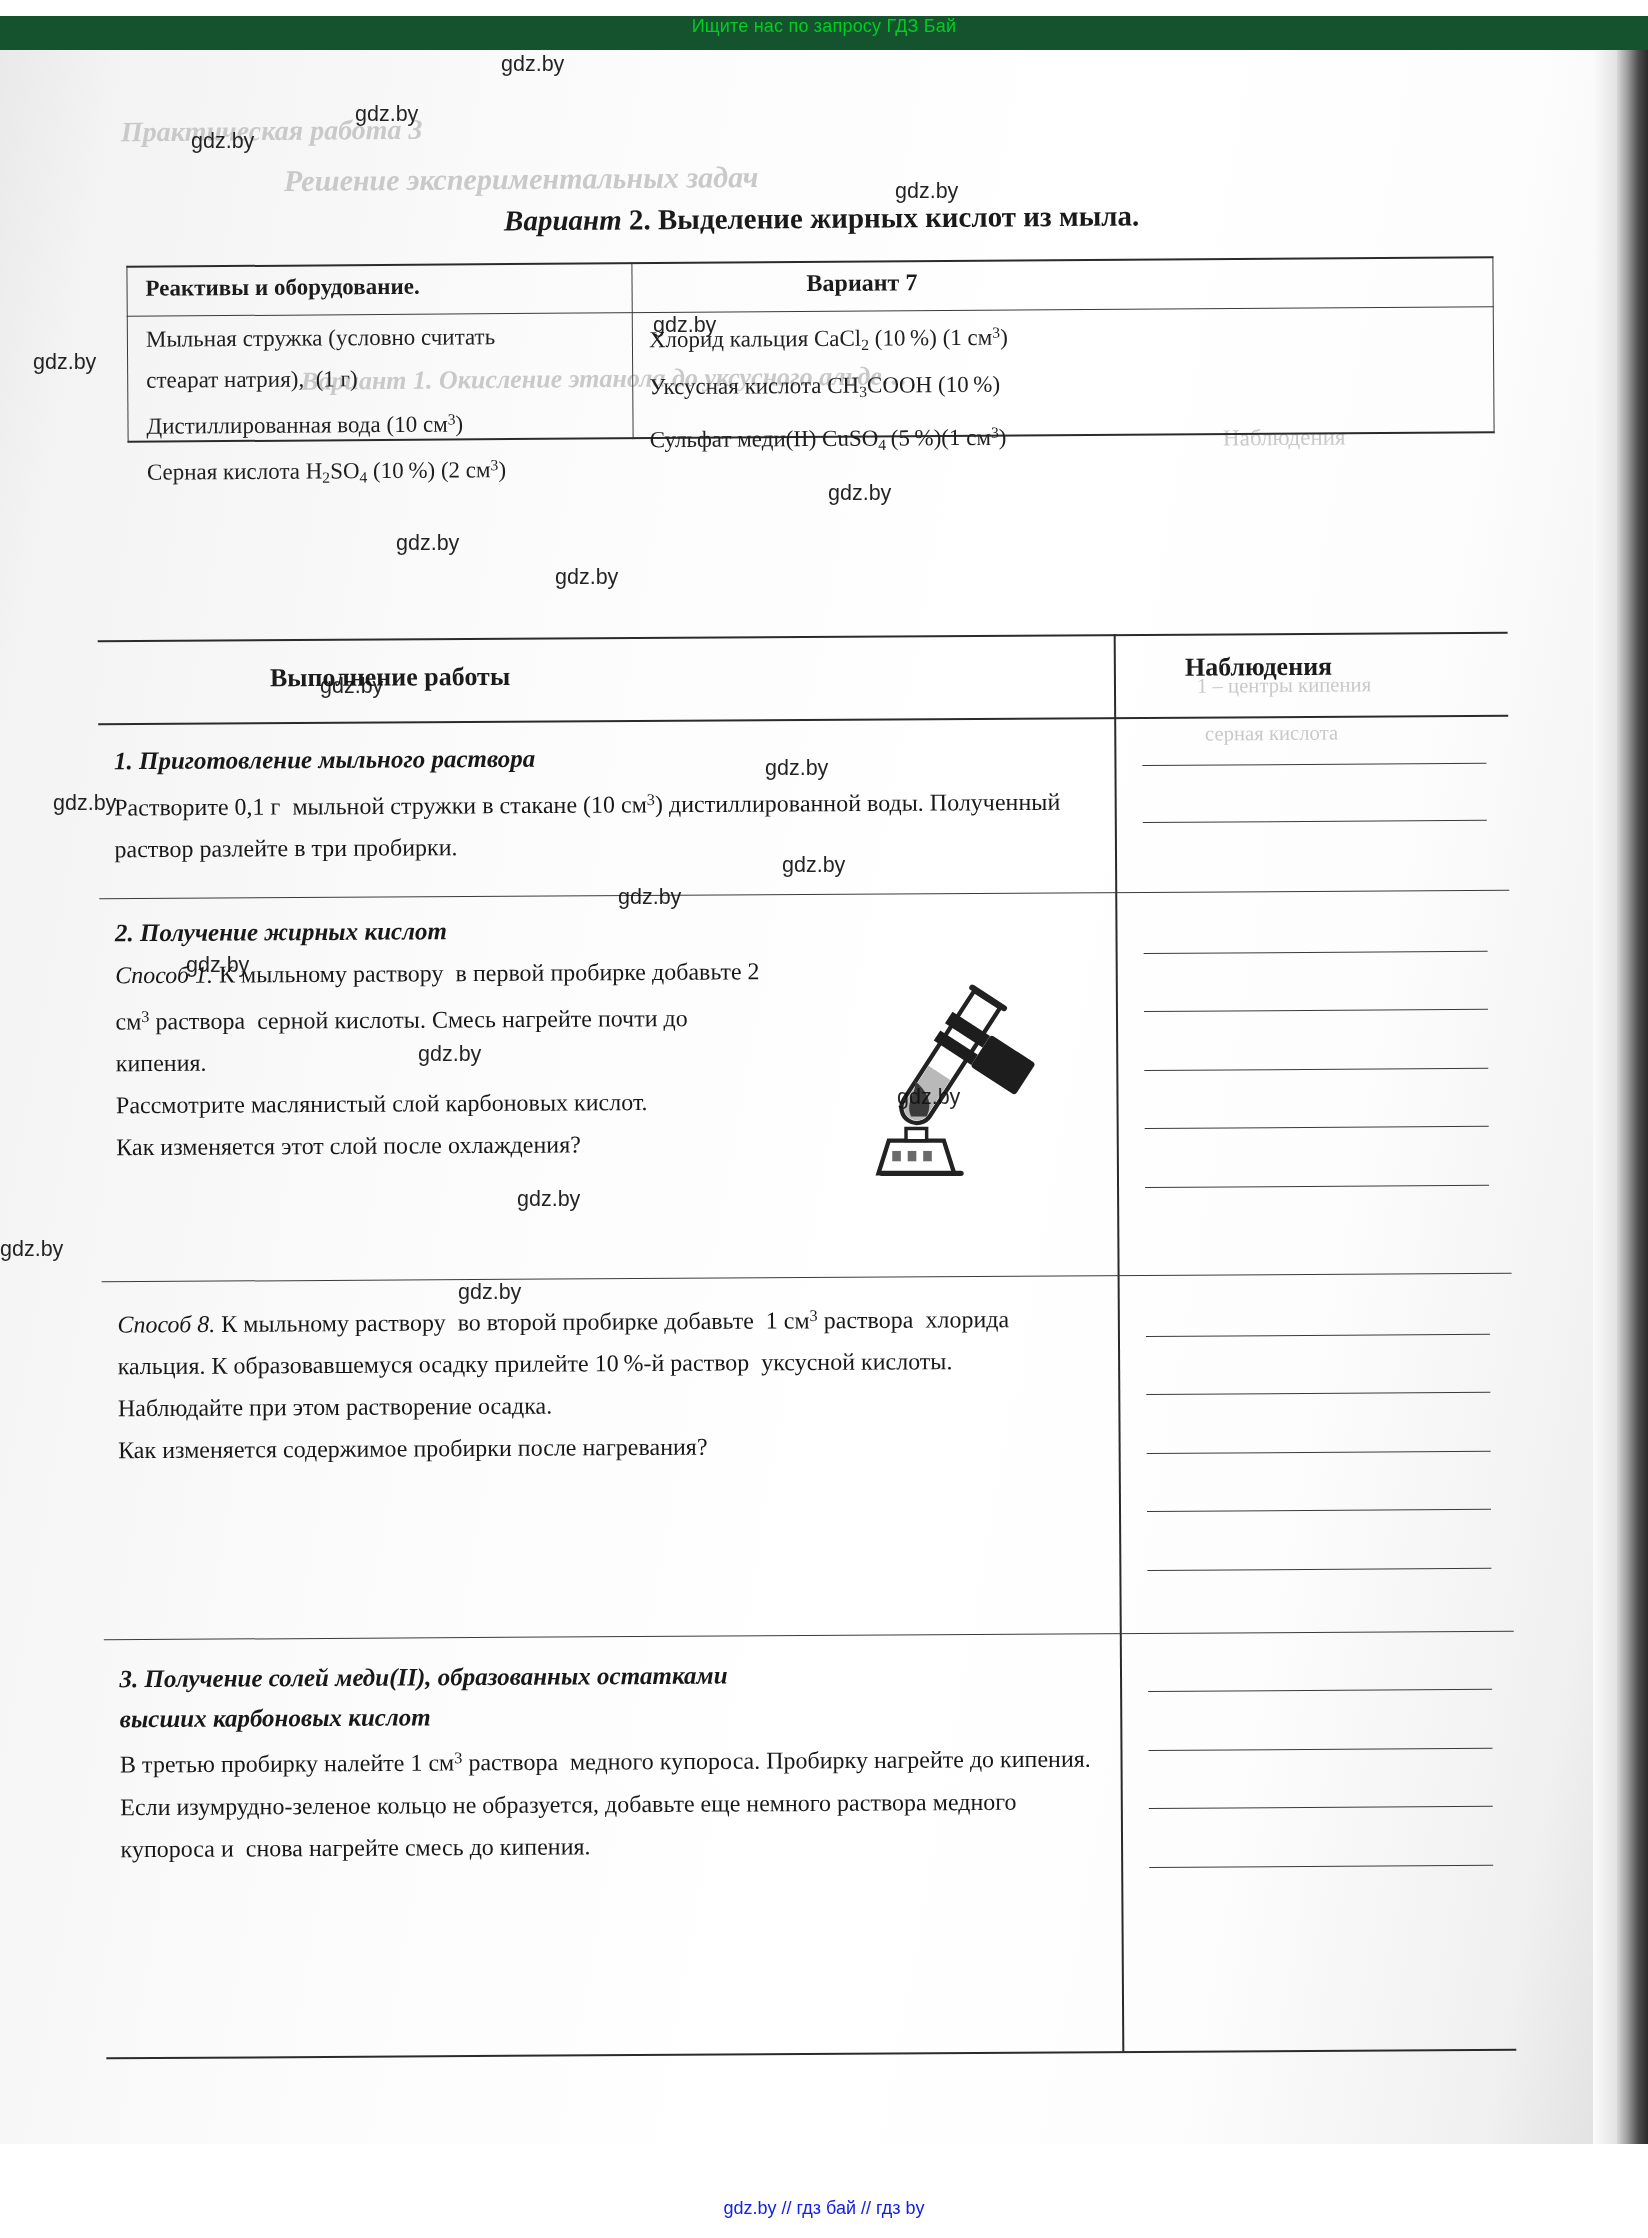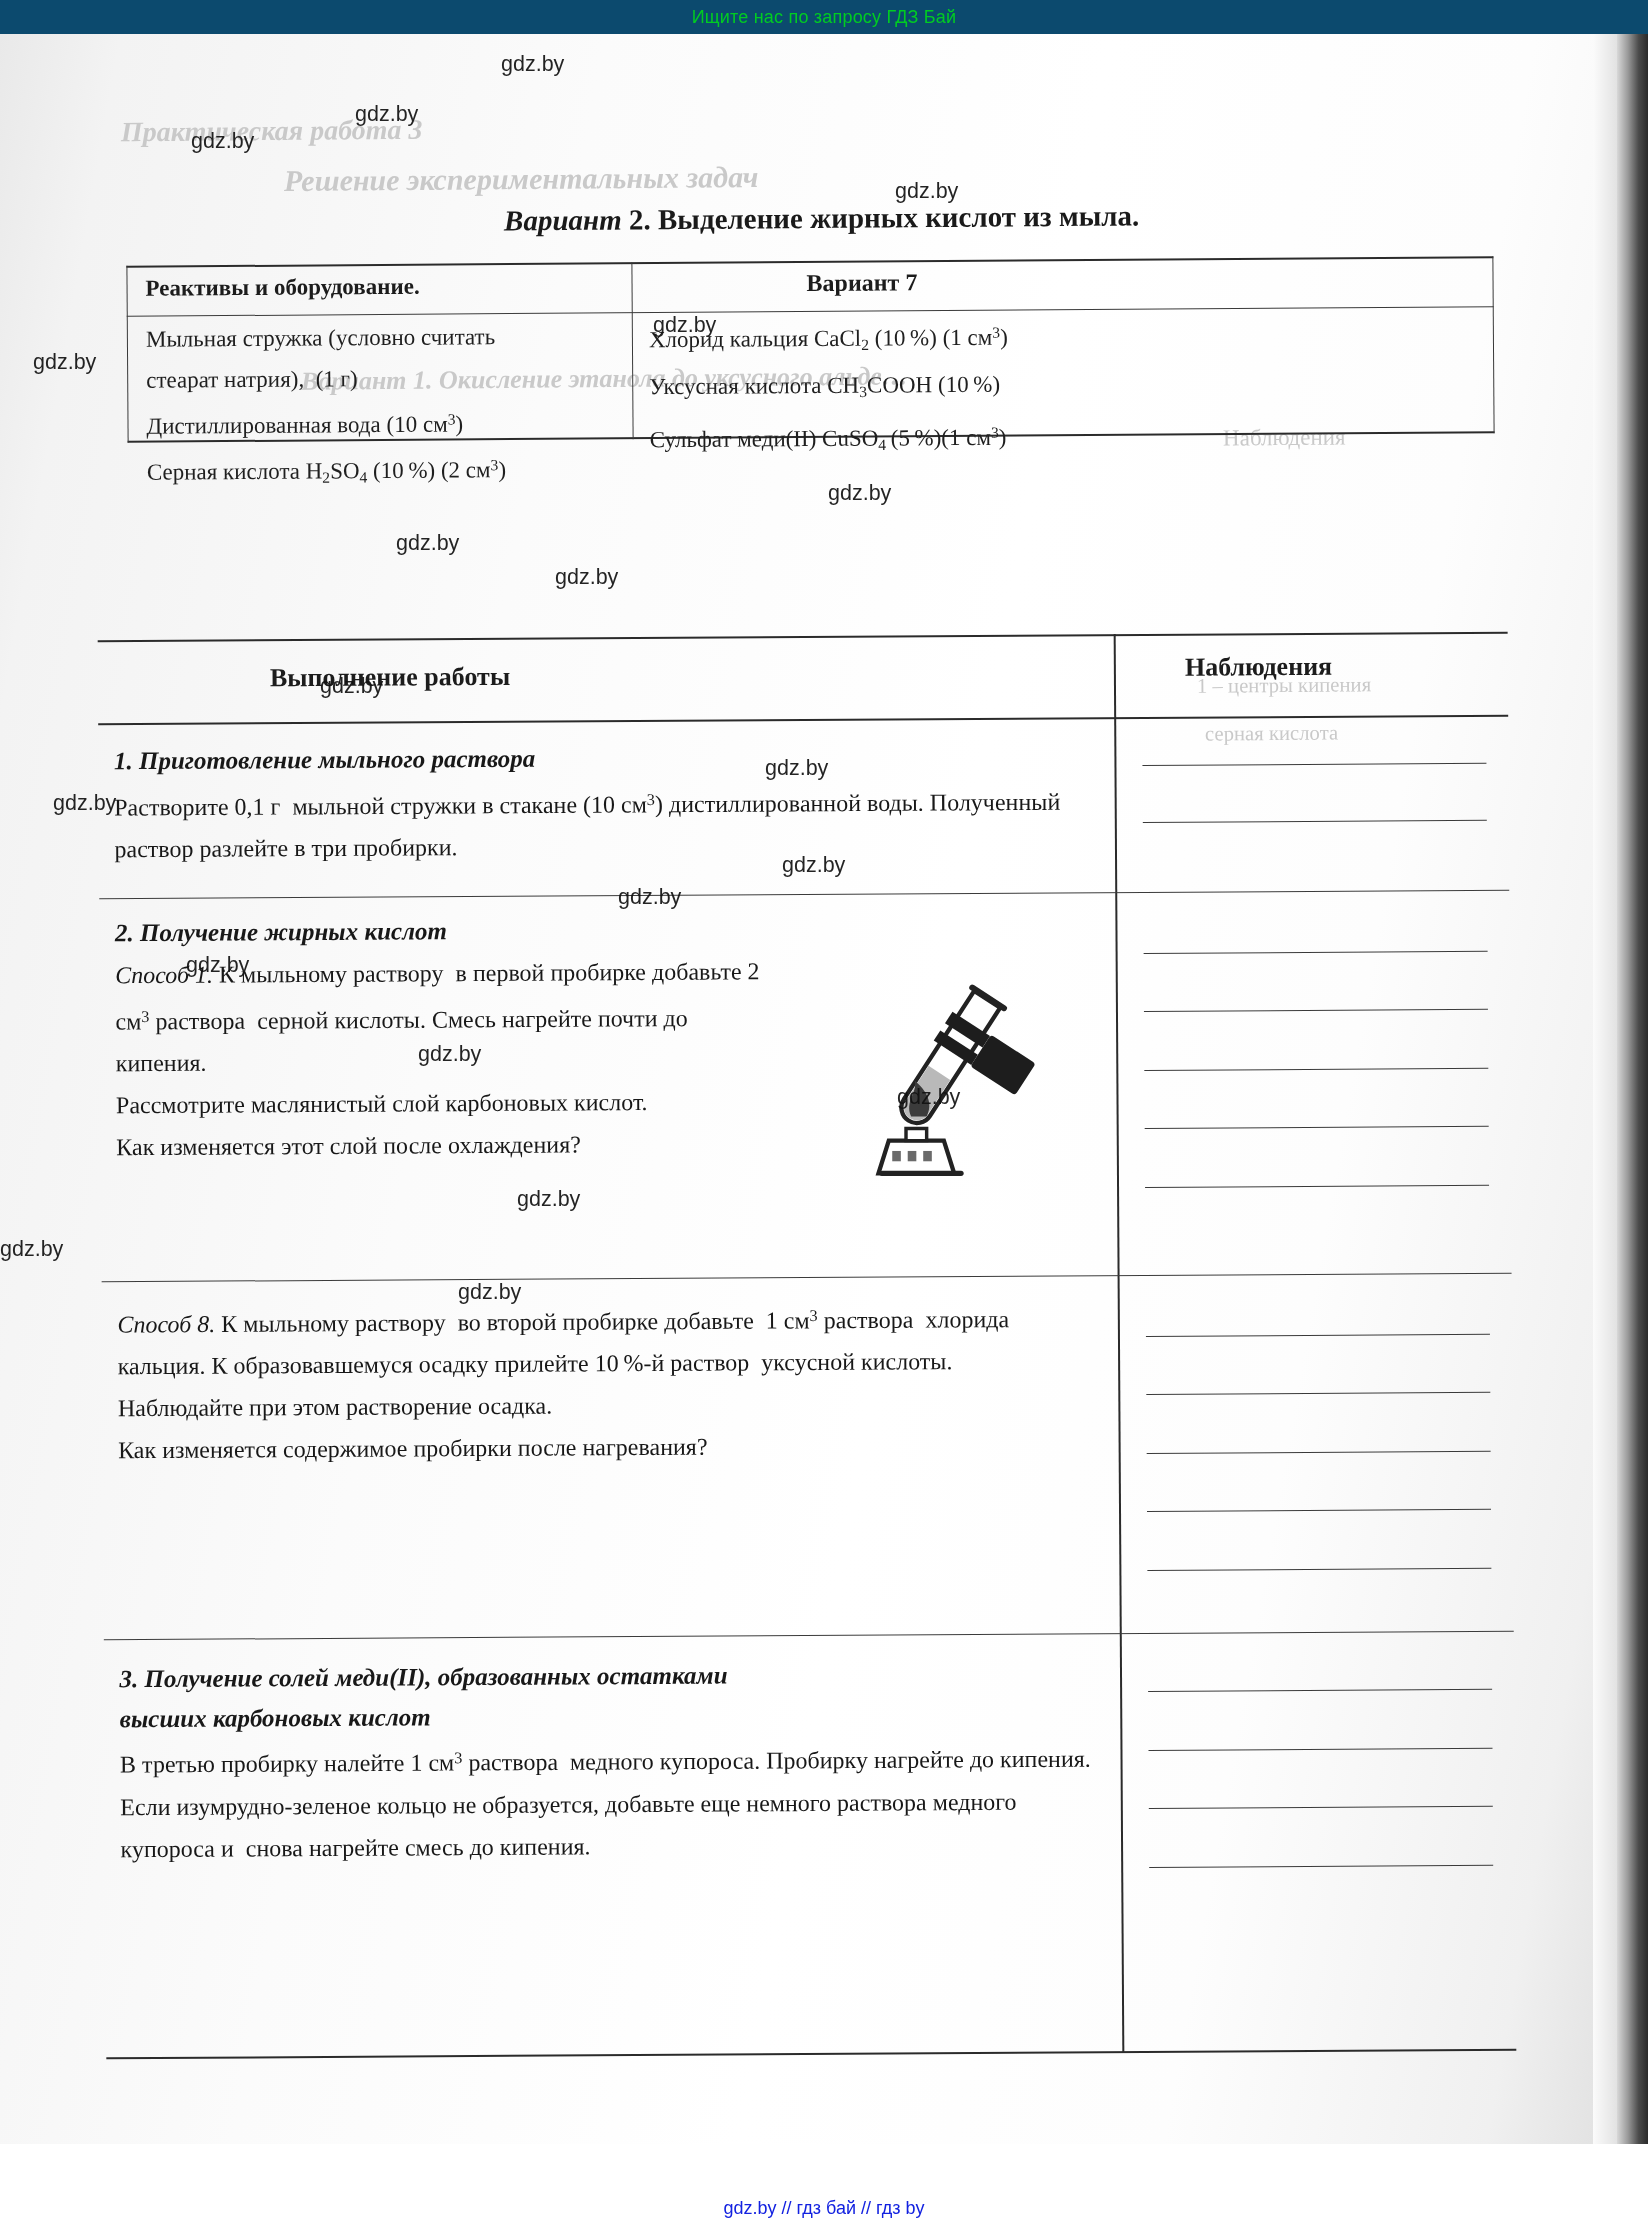--- a/index.html
+++ b/index.html
@@ -6,23 +6,23 @@
   html,body{margin:0;padding:0;}
   body{
     width:1648px; height:2239px; position:relative;
     background:#ffffff;
     font-family:"Liberation Serif", serif;
     overflow:hidden;
   }
 
   
   .topbanner{
-    position:absolute; left:0; top:0; width:1648px; height:34px;
-    display:flex; align-items:center; justify-content:center;
-    background:#0c4a6e; z-index:40;
+    position:absolute; left:0; top:16px; width:1648px; height:34px;
+    display:flex; justify-content:center;
+    background:#14532d; z-index:40;
   }
   .topbanner span{
     color:#00cc22; font-family:"Liberation Sans", sans-serif;
     font-size:18px; letter-spacing:0.2px; font-weight:400;
   }
 
   
   .sheet{
     position:absolute; left:0; top:33px; width:1648px; height:2111px;
     background:linear-gradient(100deg,#e9e9e9 0%,#f3f3f3 6%,#fbfbfb 30%,#ffffff 55%,#fdfdfd 76%,#f0f0f0 92%,#dcdcdc 100%);

